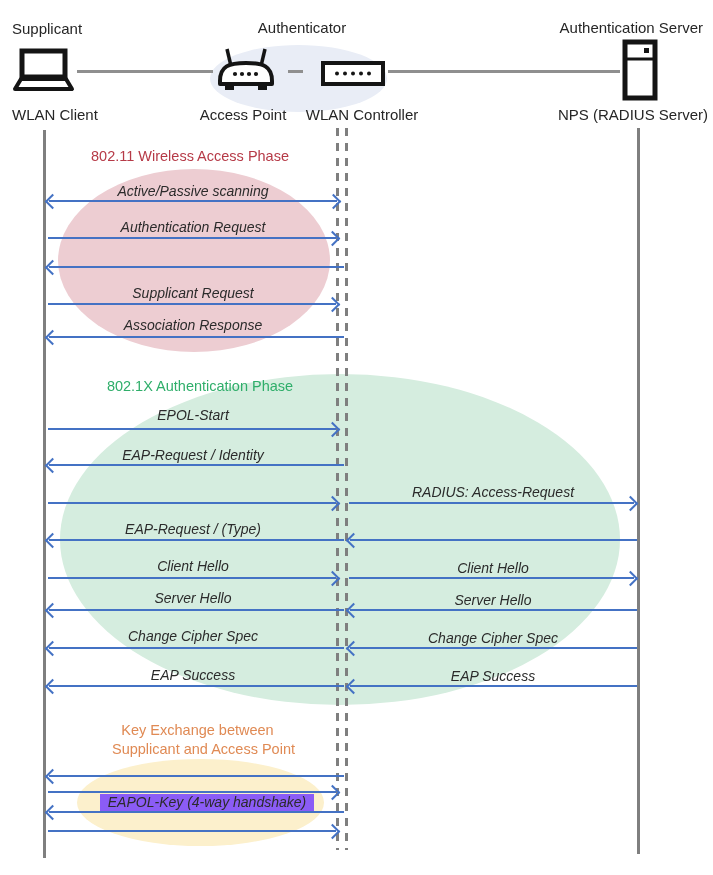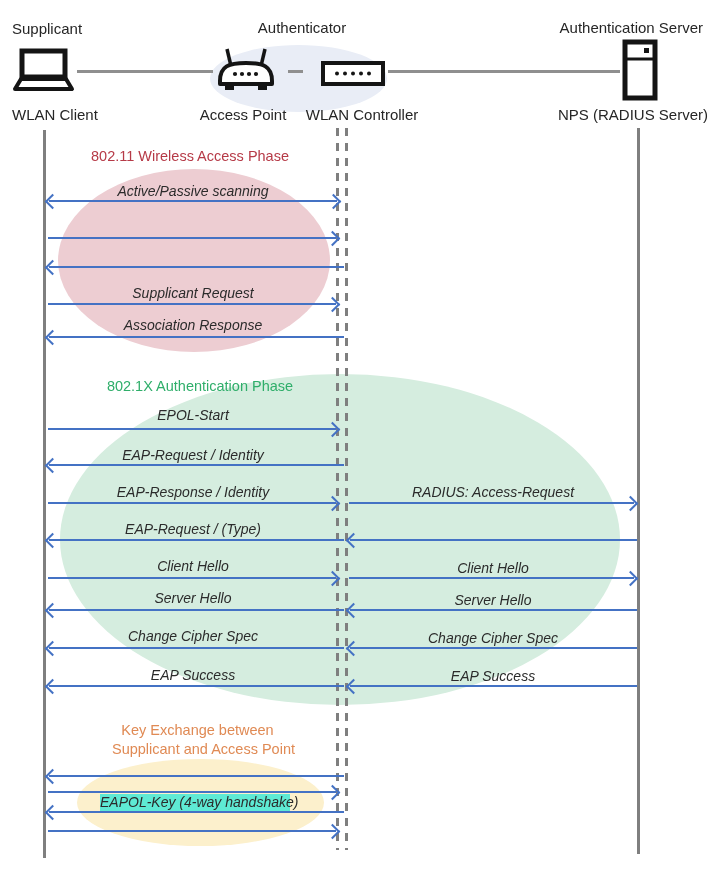--- a/index.html
+++ b/index.html
@@ -32,21 +32,21 @@
   .seg-right.head-l{left:350px;width:287px;}
   .head-r::after,.head-b::after{content:"";position:absolute;right:-2px;top:-6px;width:9px;height:9px;
       border-top:2px solid #4472C4;border-right:2px solid #4472C4;transform:rotate(45deg);}
   .head-l::before,.head-b::before{content:"";position:absolute;left:-2px;top:-6px;width:9px;height:9px;
       border-top:2px solid #4472C4;border-left:2px solid #4472C4;transform:rotate(-45deg);}
   
   .lbl{position:absolute;font-size:14px;color:#2b2b2b;text-align:center;white-space:nowrap;
        height:17px;line-height:17px;z-index:5;font-style:italic;}
   .lbl-left{left:48px;width:290px;}
   .lbl-right{left:348px;width:290px;}
-  .lbl-boxed{left:100px;width:190px;background:#5eead4;top:794px;height:17px;line-height:17px;}
+  .lbl-boxed{left:100px;width:214px;background:#8b5cf6;top:794px;height:17px;line-height:17px;}
   
   .phase-title{position:absolute;font-size:14.5px;text-align:center;white-space:nowrap;z-index:5;height:18px;line-height:18px;}
   .t-red{color:#B63A47;}
   .t-green{color:#2FAE6A;}
   .t-orange{color:#E08A54;}
   svg{display:block;}
 </style>
 </head>
 <body>
 
@@ -108,40 +108,40 @@
   <div class="dashline" style="left:336px;top:128px;height:722px;"></div>
   <div class="dashline" style="left:345px;top:128px;height:722px;"></div>
   <div class="lifeline" style="left:637px;top:128px;height:726px;"></div>
 
   <div class="ellipse p1-ellipse"></div>
   <div class="phase-title t-red" style="left:60px;top:147px;width:260px;">802.11 Wireless Access Phase</div>
 
   <div class="lbl lbl-left" style="top:183px;">Active/Passive scanning</div>
   <div class="line seg-left head-b" style="top:200px;"></div>
 
+  <div class="lbl lbl-left" style="top:219px;">Authentication Request</div>
   <div class="line seg-left head-r" style="top:237px;"></div>
 
   <div class="line seg-left head-l" style="top:266px;"></div>
 
   <div class="lbl lbl-left" style="top:285px;">Supplicant Request</div>
   <div class="line seg-left head-r" style="top:303px;"></div>
 
   <div class="lbl lbl-left" style="top:317px;">Association Response</div>
   <div class="line seg-left head-l" style="top:336px;"></div>
 
   <div class="ellipse p2-ellipse"></div>
   <div class="phase-title t-green" style="left:70px;top:377px;width:260px;">802.1X Authentication Phase</div>
 
   <div class="lbl lbl-left" style="top:407px;">EPOL-Start</div>
   <div class="line seg-left head-r" style="top:428px;"></div>
 
   <div class="lbl lbl-left" style="top:447px;">EAP-Request / Identity</div>
   <div class="line seg-left head-l" style="top:464px;"></div>
 
-  <div class="lbl lbl-left" style="top:484px;">EAP-Response / Identity</div>
   <div class="lbl lbl-right" style="top:484px;">RADIUS: Access-Request</div>
   <div class="line seg-left head-r" style="top:502px;"></div>
   <div class="line seg-right head-r" style="top:502px;"></div>
 
   <div class="lbl lbl-left" style="top:521px;">EAP-Request / (Type)</div>
   <div class="line seg-left head-l" style="top:539px;"></div>
   <div class="line seg-right head-l" style="top:539px;"></div>
 
   <div class="lbl lbl-left" style="top:558px;">Client Hello</div>
   <div class="lbl lbl-right" style="top:560px;">Client Hello</div>

